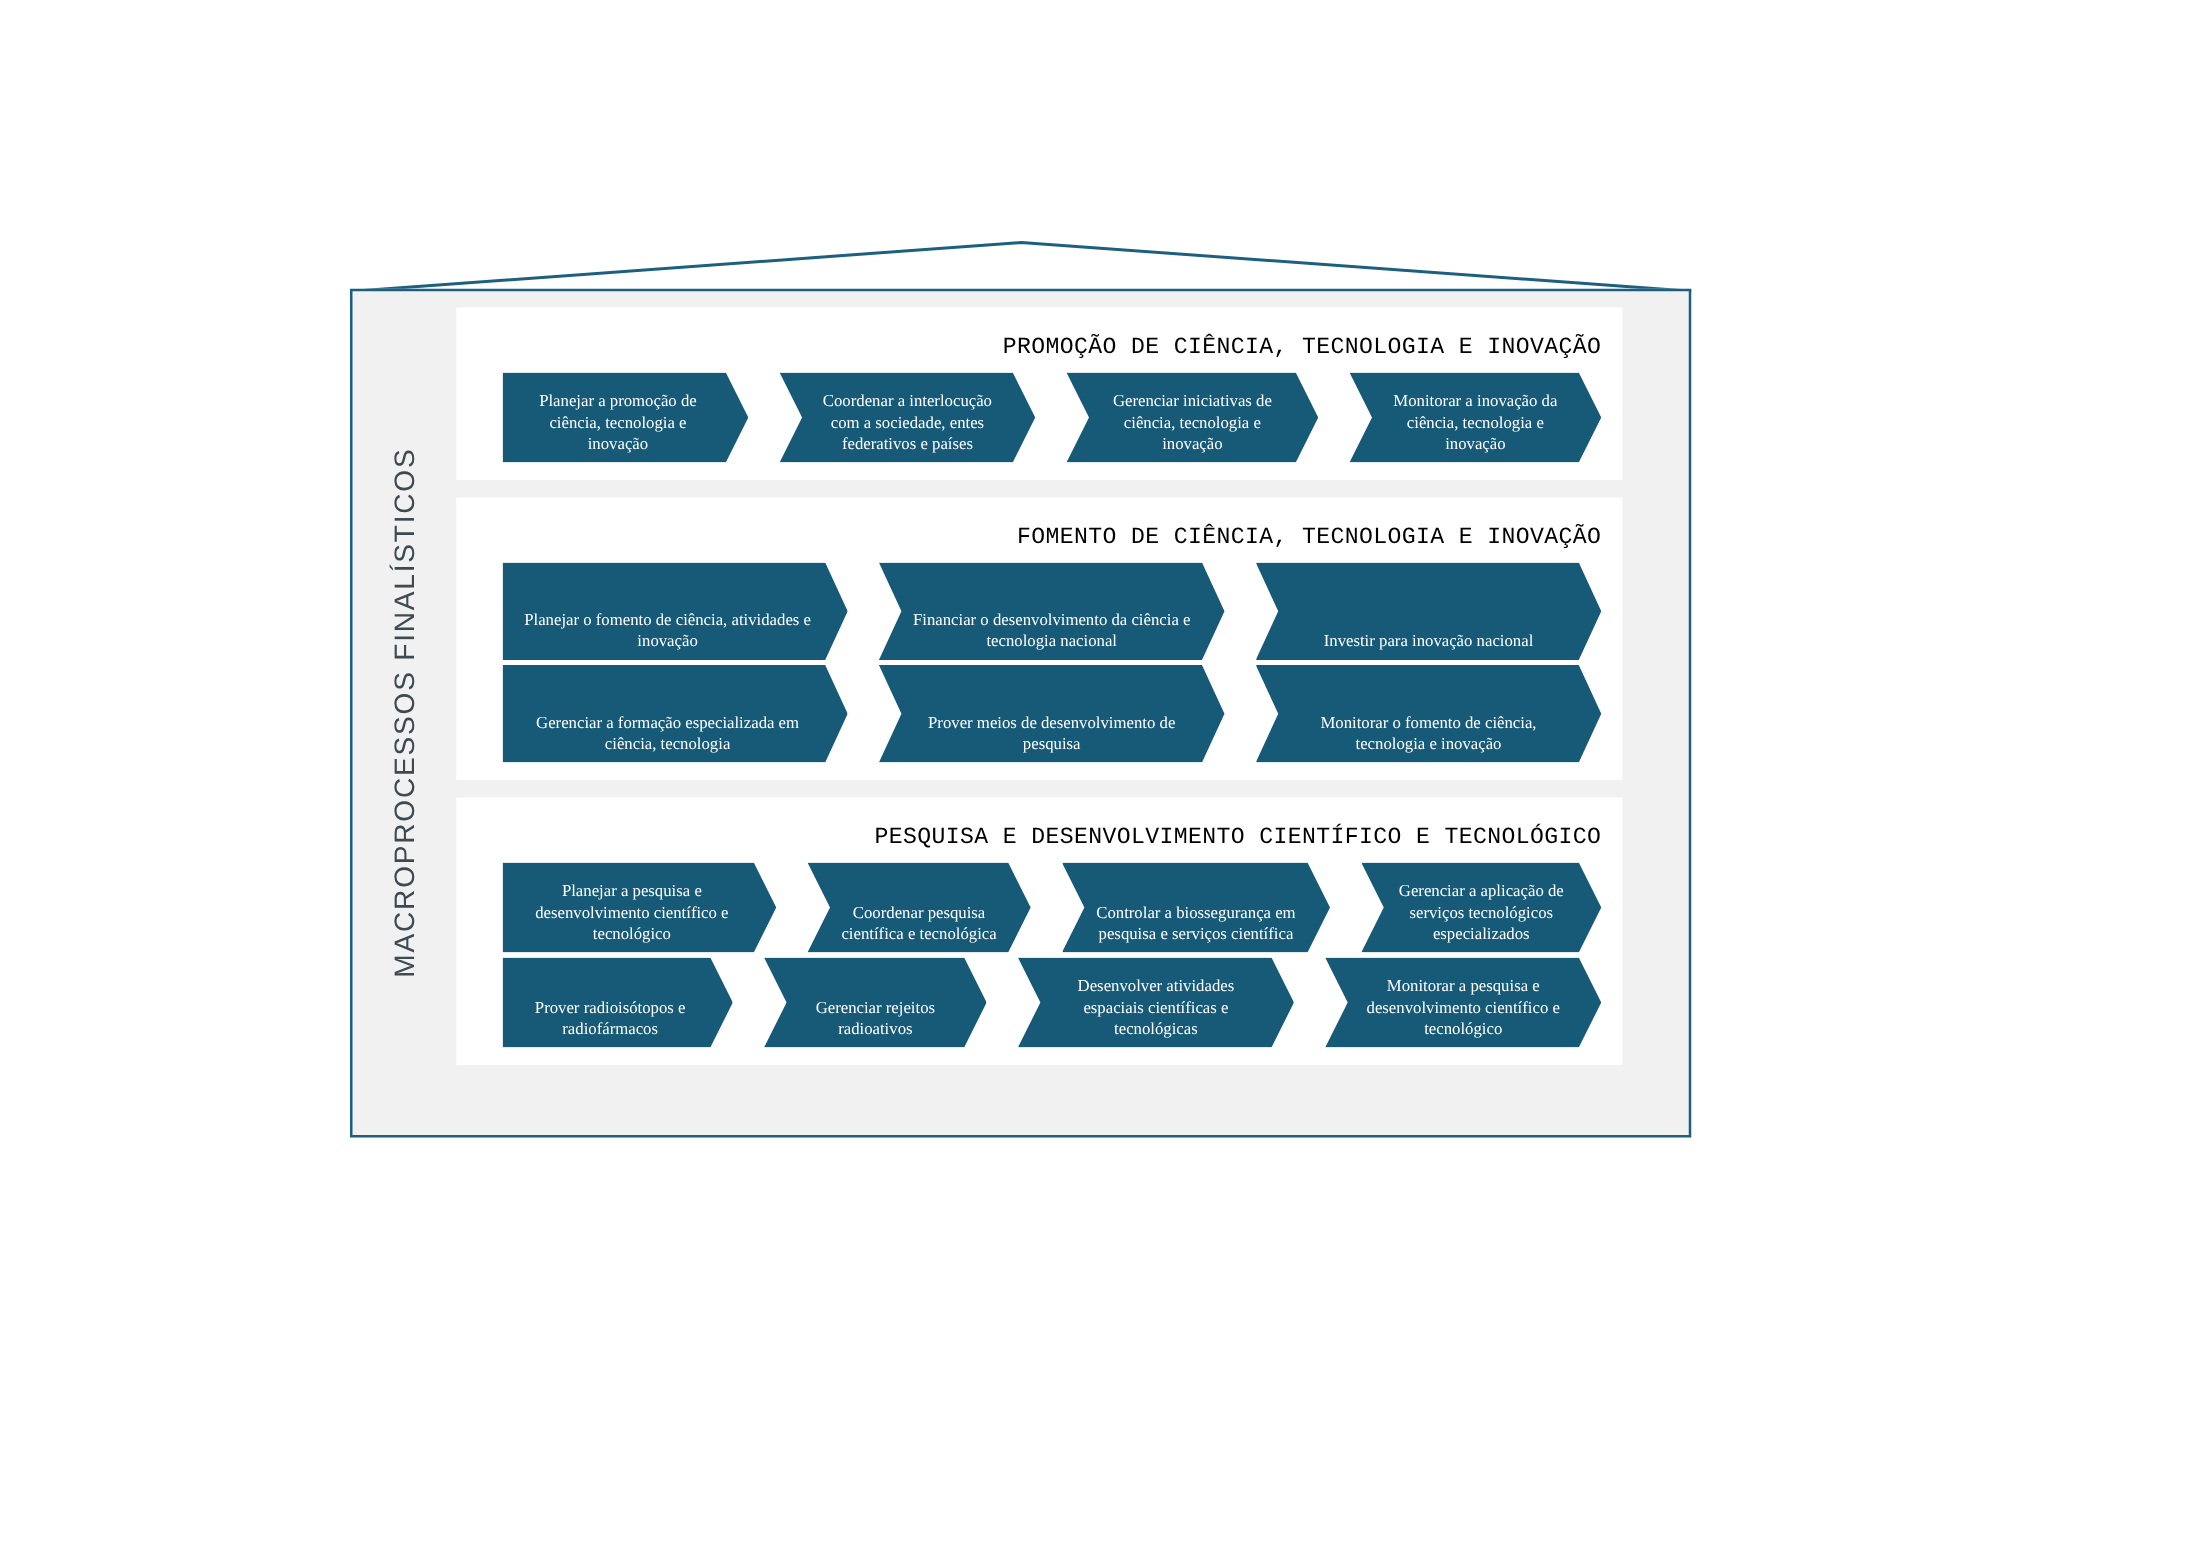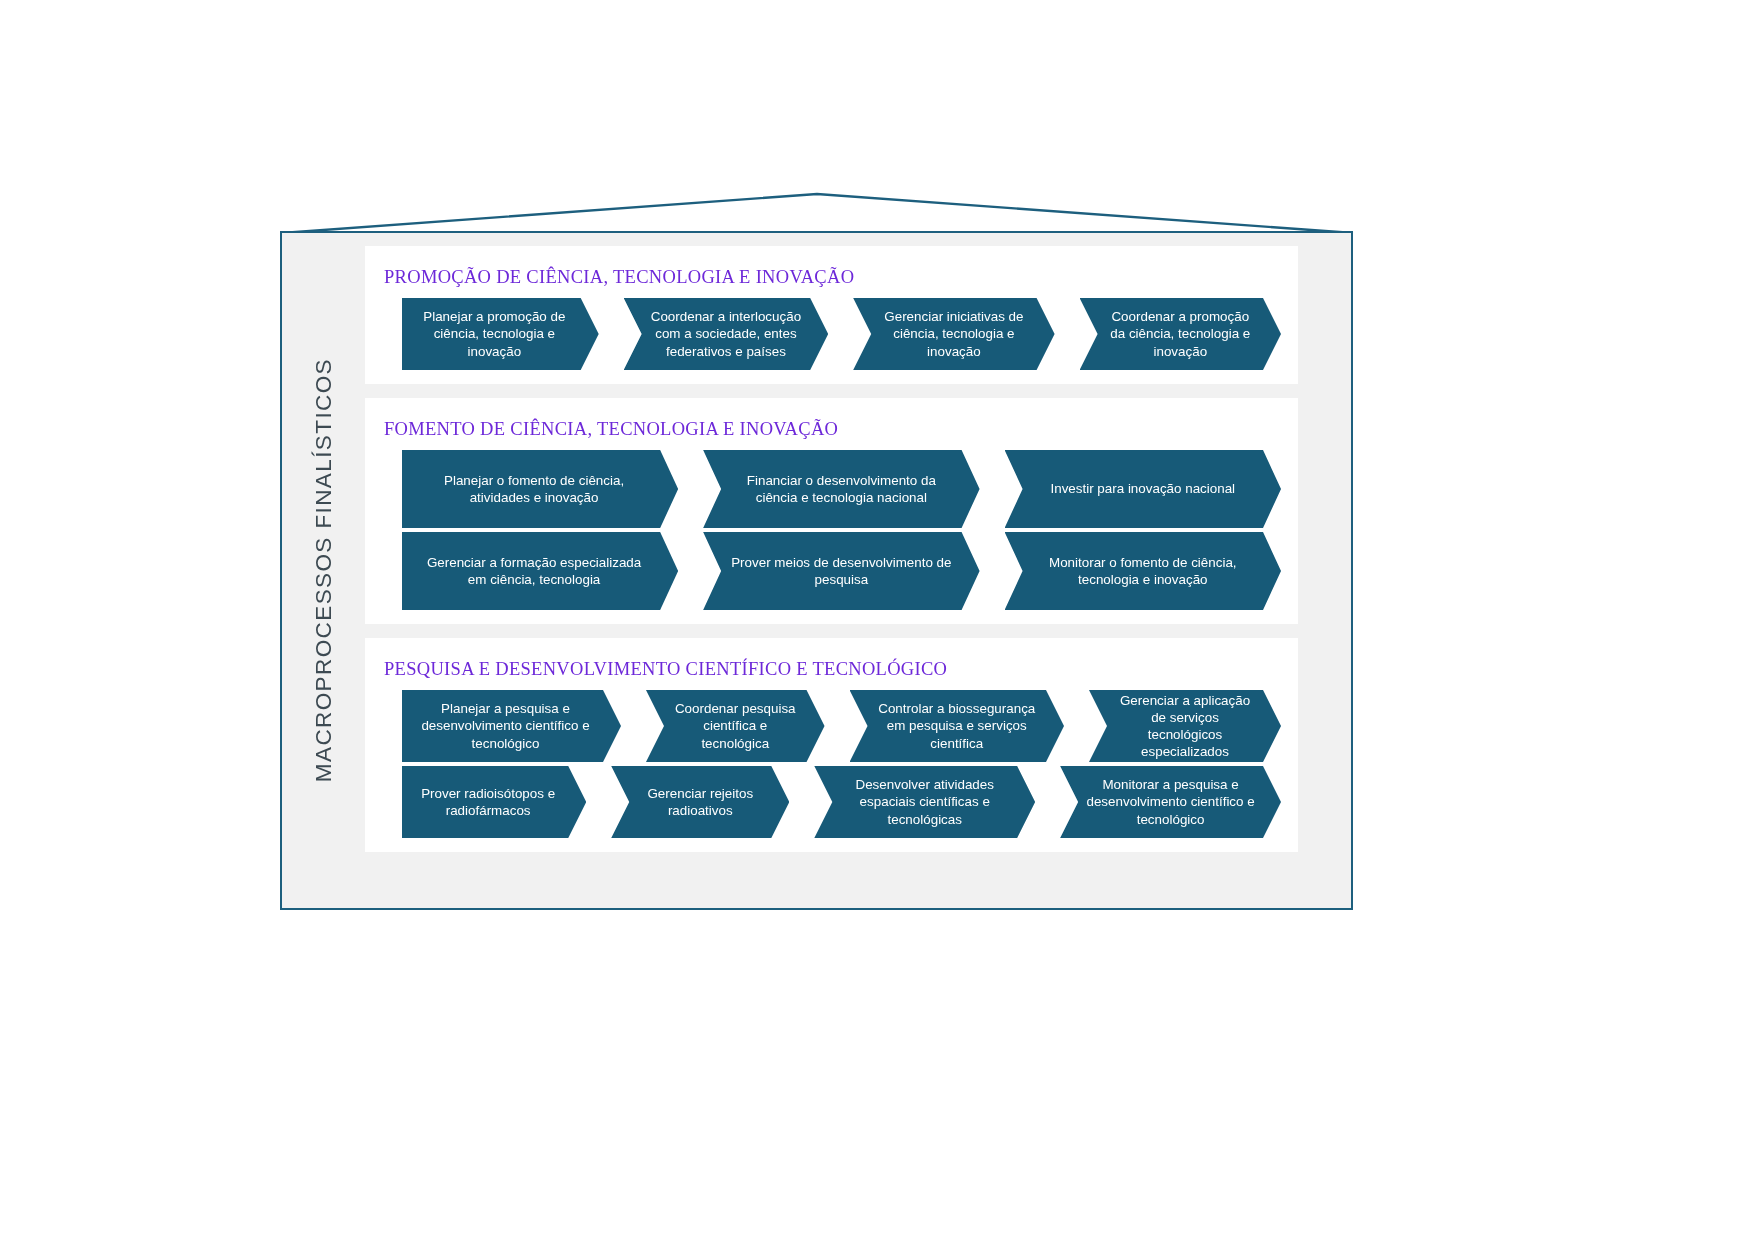--- a/index.html
+++ b/index.html
@@ -72,49 +72,50 @@
     box-sizing: border-box;
     gap: 14px;
   }
   .section {
     background: #ffffff;
     padding: 21px 17px 14px 17px;
     box-sizing: border-box;
   }
   .section-title {
     font-size: 18.5px;
-    color: #6d28d9;
+    color: #000000;
     letter-spacing: 0.3px;
     margin: 0 0 10px 2px;
     white-space: nowrap;
-    font-family: Liberation Serif, serif;
+    font-family: Liberation Mono, monospace;
+    text-align: right;
   }
   .chev-row {
     display: flex;
     flex-direction: row;
     align-items: stretch;
     margin-bottom: 4px;
   }
   .chev-row:last-child { margin-bottom: 0; }
 
   .chev {
     position: relative;
     background: #175a78;
     color: #ffffff;
     display: flex;
-    align-items: center;
+    align-items: flex-end;
     justify-content: center;
     text-align: center;
     font-size: 13.4px;
     line-height: 1.28;
     padding: 7px 26px 7px 14px;
     box-sizing: border-box;
     margin-right: 5px;
     clip-path: polygon(0 0, calc(100% - 18px) 0, 100% 50%, calc(100% - 18px) 100%, 0 100%, 0 100%);
-    font-family: Liberation Sans, sans-serif;
+    font-family: Liberation Serif, serif;
     margin-left: 20px;
   }
   .chev.notched {
     clip-path: polygon(0 0, calc(100% - 18px) 0, 100% 50%, calc(100% - 18px) 100%, 0 100%, 18px 50%);
     padding-left: 26px;
   }
   .chev:last-child { margin-right: 0; }
   .chev span { display: block; }
 
   
@@ -145,21 +146,21 @@
           <div class="chev" style="flex:1 1 24.6%;">
               <span>Planejar a promoção de ciência, tecnologia e inovação</span>
             </div>
           <div class="chev notched" style="flex:1 1 25.4%;">
               <span>Coordenar a interlocução com a sociedade, entes federativos e países</span>
             </div>
           <div class="chev notched" style="flex:1 1 25%;">
               <span>Gerenciar iniciativas de ciência, tecnologia e inovação</span>
             </div>
           <div class="chev notched" style="flex:1 1 25%;">
-              <span>Coordenar a promoção da ciência, tecnologia e inovação</span>
+              <span>Monitorar a inovação da ciência, tecnologia e inovação</span>
             </div>
         </div>
       </div>
 
       <div class="section">
         <div class="section-title">FOMENTO DE CIÊNCIA, TECNOLOGIA E INOVAÇÃO</div>
         <div class="chev-row h-sec2">
           <div class="chev" style="flex:1 1 33.4%;">
               <span>Planejar o fomento de ciência, atividades e inovação</span>
             </div>

